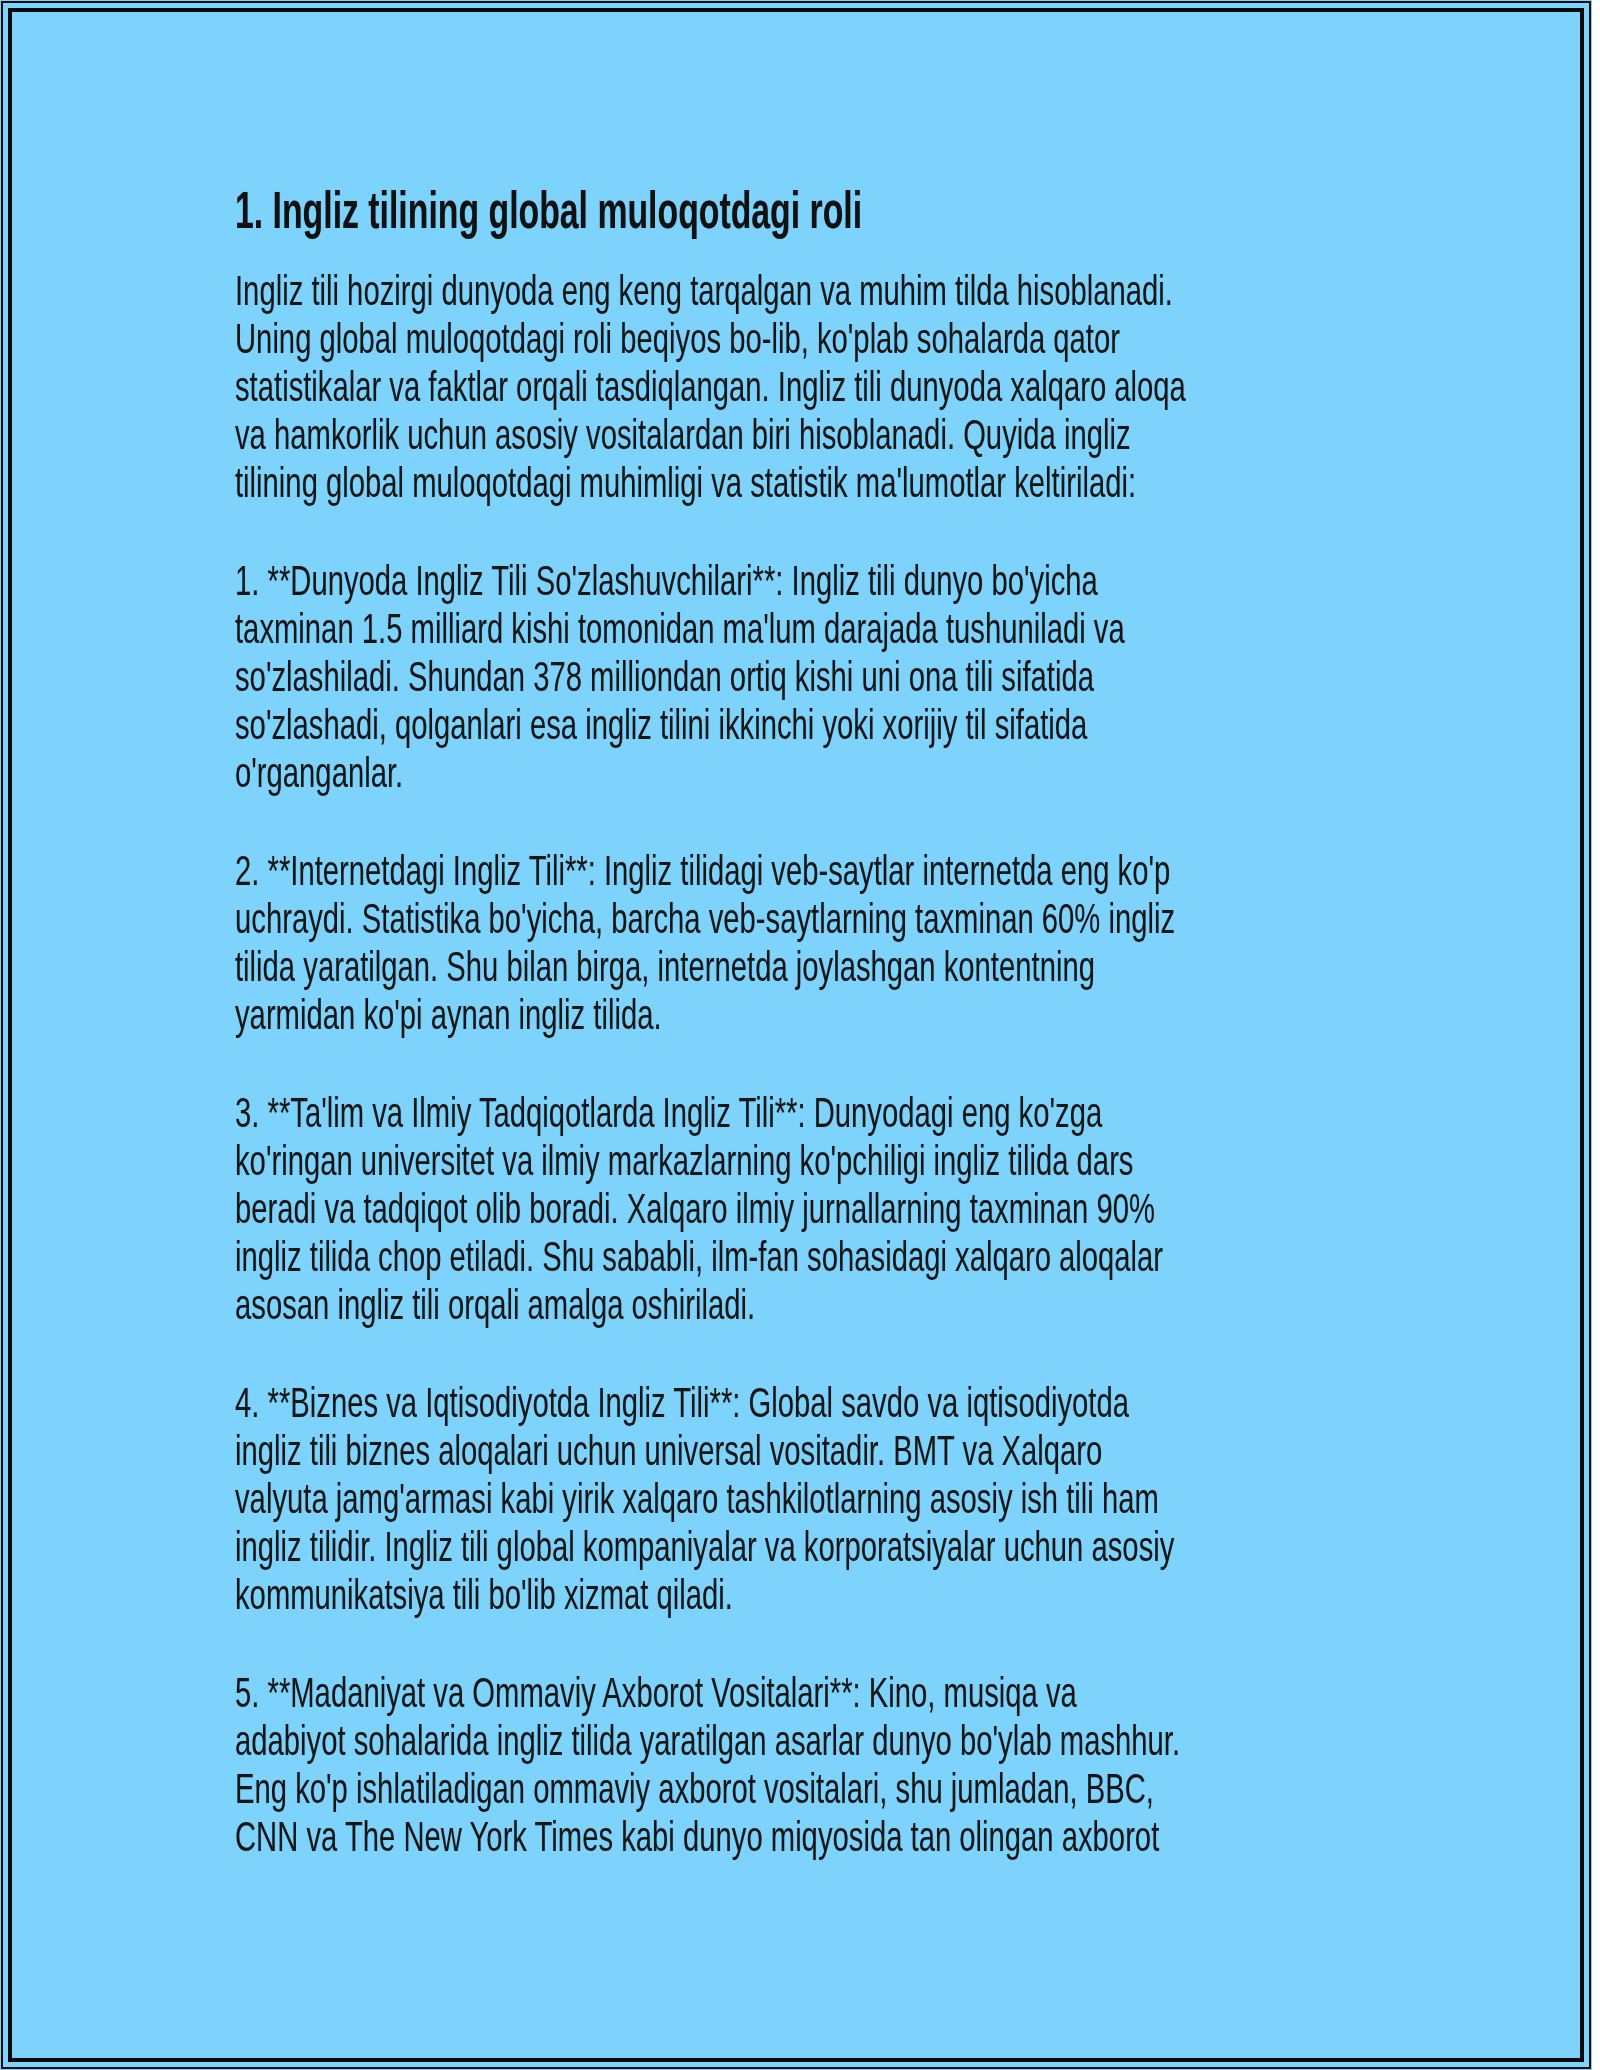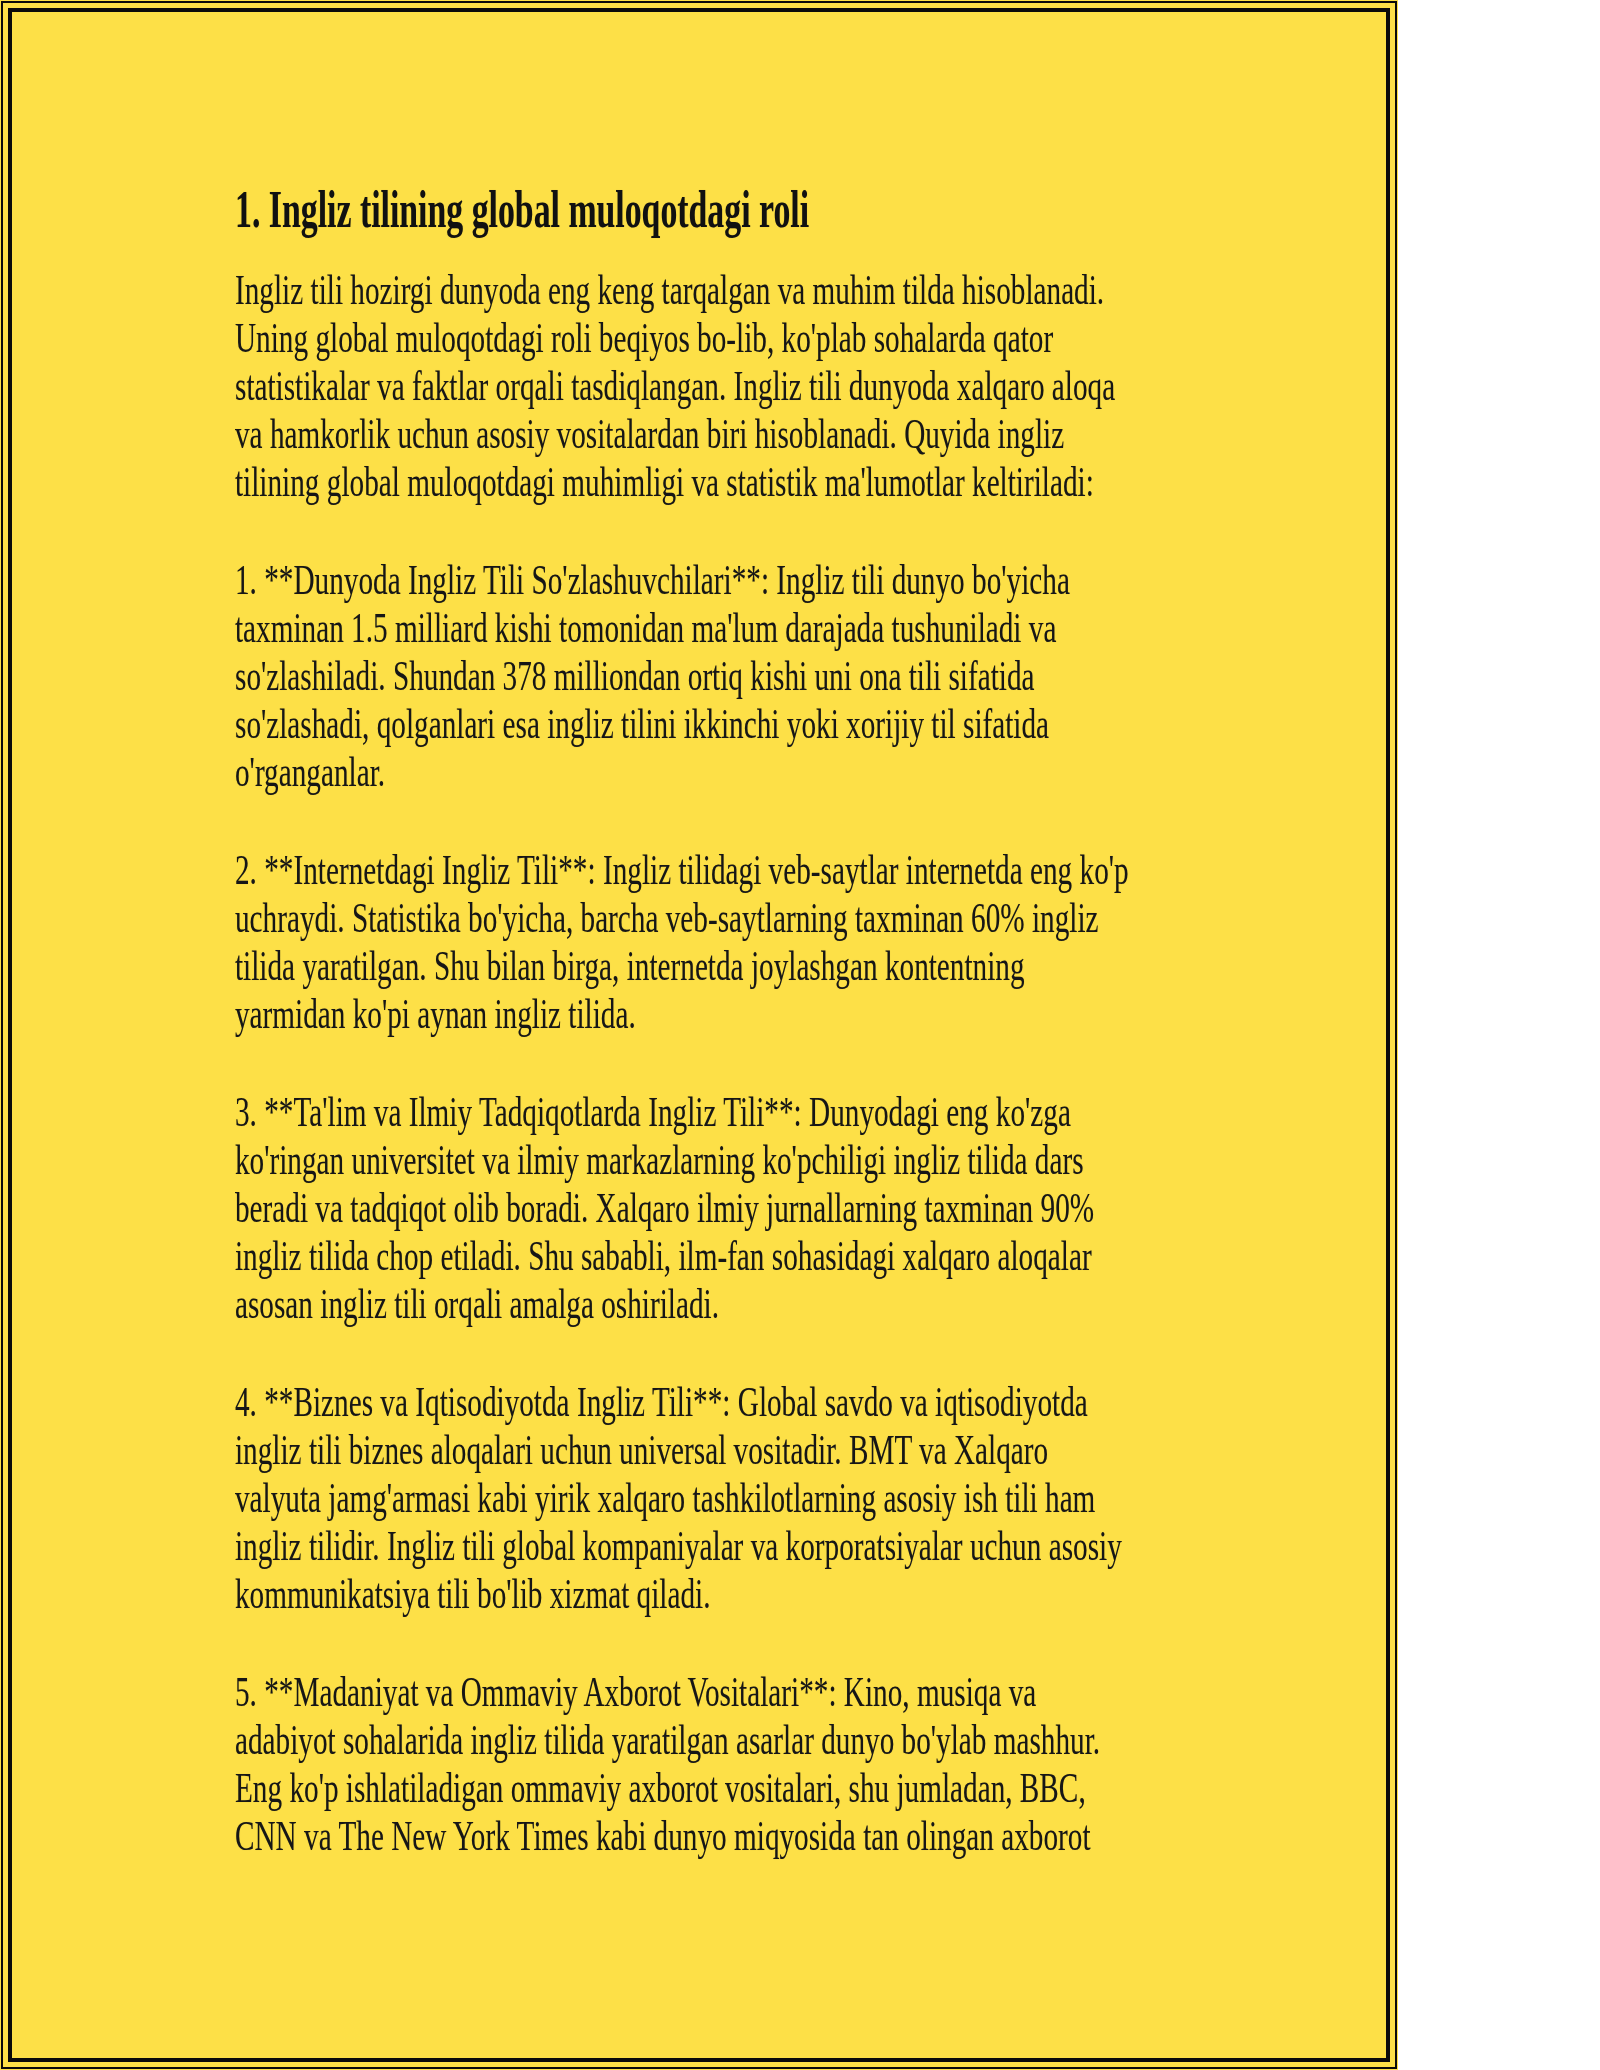--- a/index.html
+++ b/index.html
@@ -2,25 +2,25 @@
 <html><head>
 <meta charset="utf-8">
 <style>
   html, body {
     margin: 0;
     padding: 0;
     background: #ffffff;
   }
   .page {
     position: relative;
-    width: 1398px;
+    width: 1592px;
     height: 2070px;
-    background: #fde047;
+    background: #7dd3fc;
     overflow: hidden;
-    font-family: Liberation Serif, serif;
+    font-family: Liberation Sans, sans-serif;
     color: #161616;
   }
   .frame-outer {
     position: absolute;
     top: 1px; left: 1px; right: 1px; bottom: 1px;
     border: 2px solid #0a0a0a;
     pointer-events: none;
   }
   .frame-inner {
     position: absolute;

